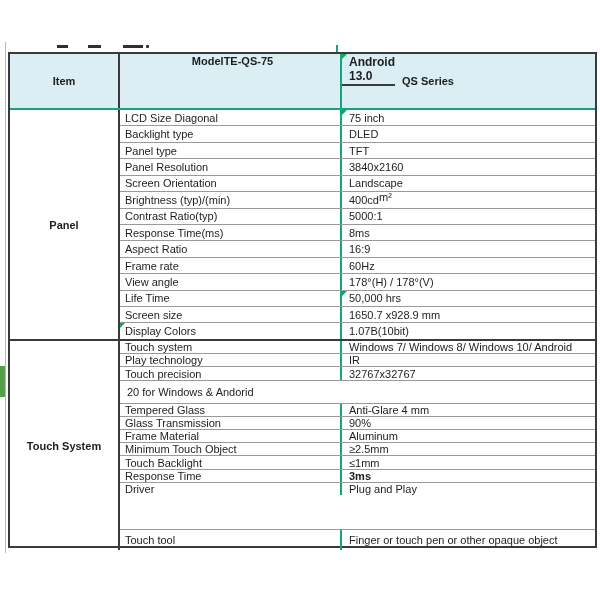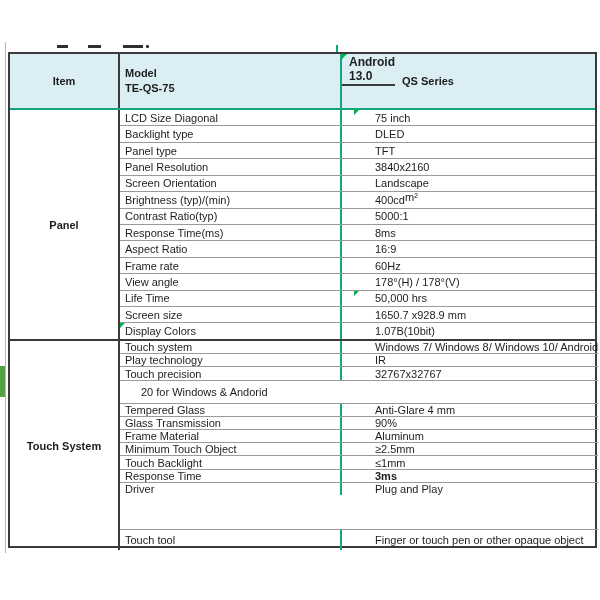--- a/index.html
+++ b/index.html
@@ -18,41 +18,41 @@
   .spec-table{
     position:absolute;left:8px;top:52px;width:589px;height:496px;
     border:2px solid #3a3a3a;box-sizing:border-box;background:#ffffff;
     display:flex;flex-direction:column;font-size:11px;
   }
   
   .hdr{display:flex;height:56px;flex:0 0 56px;background:#daeef3;border-bottom:2px solid #12a57e;box-sizing:border-box;}
   .hdr-item{width:110px;flex:0 0 110px;border-right:2px solid #3a3a3a;box-sizing:border-box;
     display:flex;align-items:center;justify-content:center;font-weight:bold;}
   .hdr-model{width:222px;flex:0 0 222px;border-right:2px solid #12a57e;box-sizing:border-box;
-    display:flex;flex-direction:column;justify-content:center;padding-left:5px;font-weight:bold;line-height:15px;}
+    display:flex;flex-direction:row;justify-content:center;padding-left:5px;font-weight:bold;line-height:15px;}
   .hdr-right{flex:1;display:flex;}
   .hdr-os{height:32px;flex:0 0 32px;border-bottom:2px solid #3a3a3a;box-sizing:border-box;
     display:flex;align-items:center;padding-left:7px;font-weight:bold;font-size:12px;position:relative;}
   .hdr-series{flex:1;display:flex;align-items:center;padding-left:7px;font-weight:bold;}
 
   
   .section{display:flex;box-sizing:border-box;}
   .section.touch{border-top:2px solid #3a3a3a;}
   .section.panel{flex:0 0 229px;height:229px;}
   .section.touch{flex:0 0 211px;height:211px;}
   .item-cell{width:110px;flex:0 0 110px;border-right:2px solid #3a3a3a;box-sizing:border-box;
     display:flex;align-items:center;justify-content:center;font-weight:bold;}
   .rows{flex:1;display:flex;flex-direction:column;}
-  .row{display:flex;flex:1;border-top:1px solid #9a9a9a;box-sizing:border-box;min-height:0;gap:12px;}
+  .row{display:flex;flex:1;border-top:1px solid #9a9a9a;box-sizing:border-box;min-height:0;}
   .row:first-child{border-top:none;}
   .row.tall{flex:0 0 23px;}
   .row.tall2{flex:0 0 21px;margin-top:34px;}
   .cell-label{width:222px;flex:0 0 222px;border-right:2px solid #12a57e;box-sizing:border-box;
     display:flex;align-items:center;padding-left:5px;position:relative;}
-  .cell-value{flex:1;display:flex;align-items:center;padding-left:21px;position:relative;white-space:nowrap;overflow:hidden;}
+  .cell-value{flex:1;display:flex;align-items:center;padding-left:7px;position:relative;white-space:nowrap;overflow:hidden;}
   .cell-value.bold{font-weight:bold;}
   .sup{font-size:11px;vertical-align:super;position:relative;top:-3px;}
 
   
   .corner-flag{position:absolute;top:0;left:0;width:0;height:0;
     border-top:5px solid #00b050;border-right:5px solid transparent;}
 </style>
 </head>
 <body>
 

